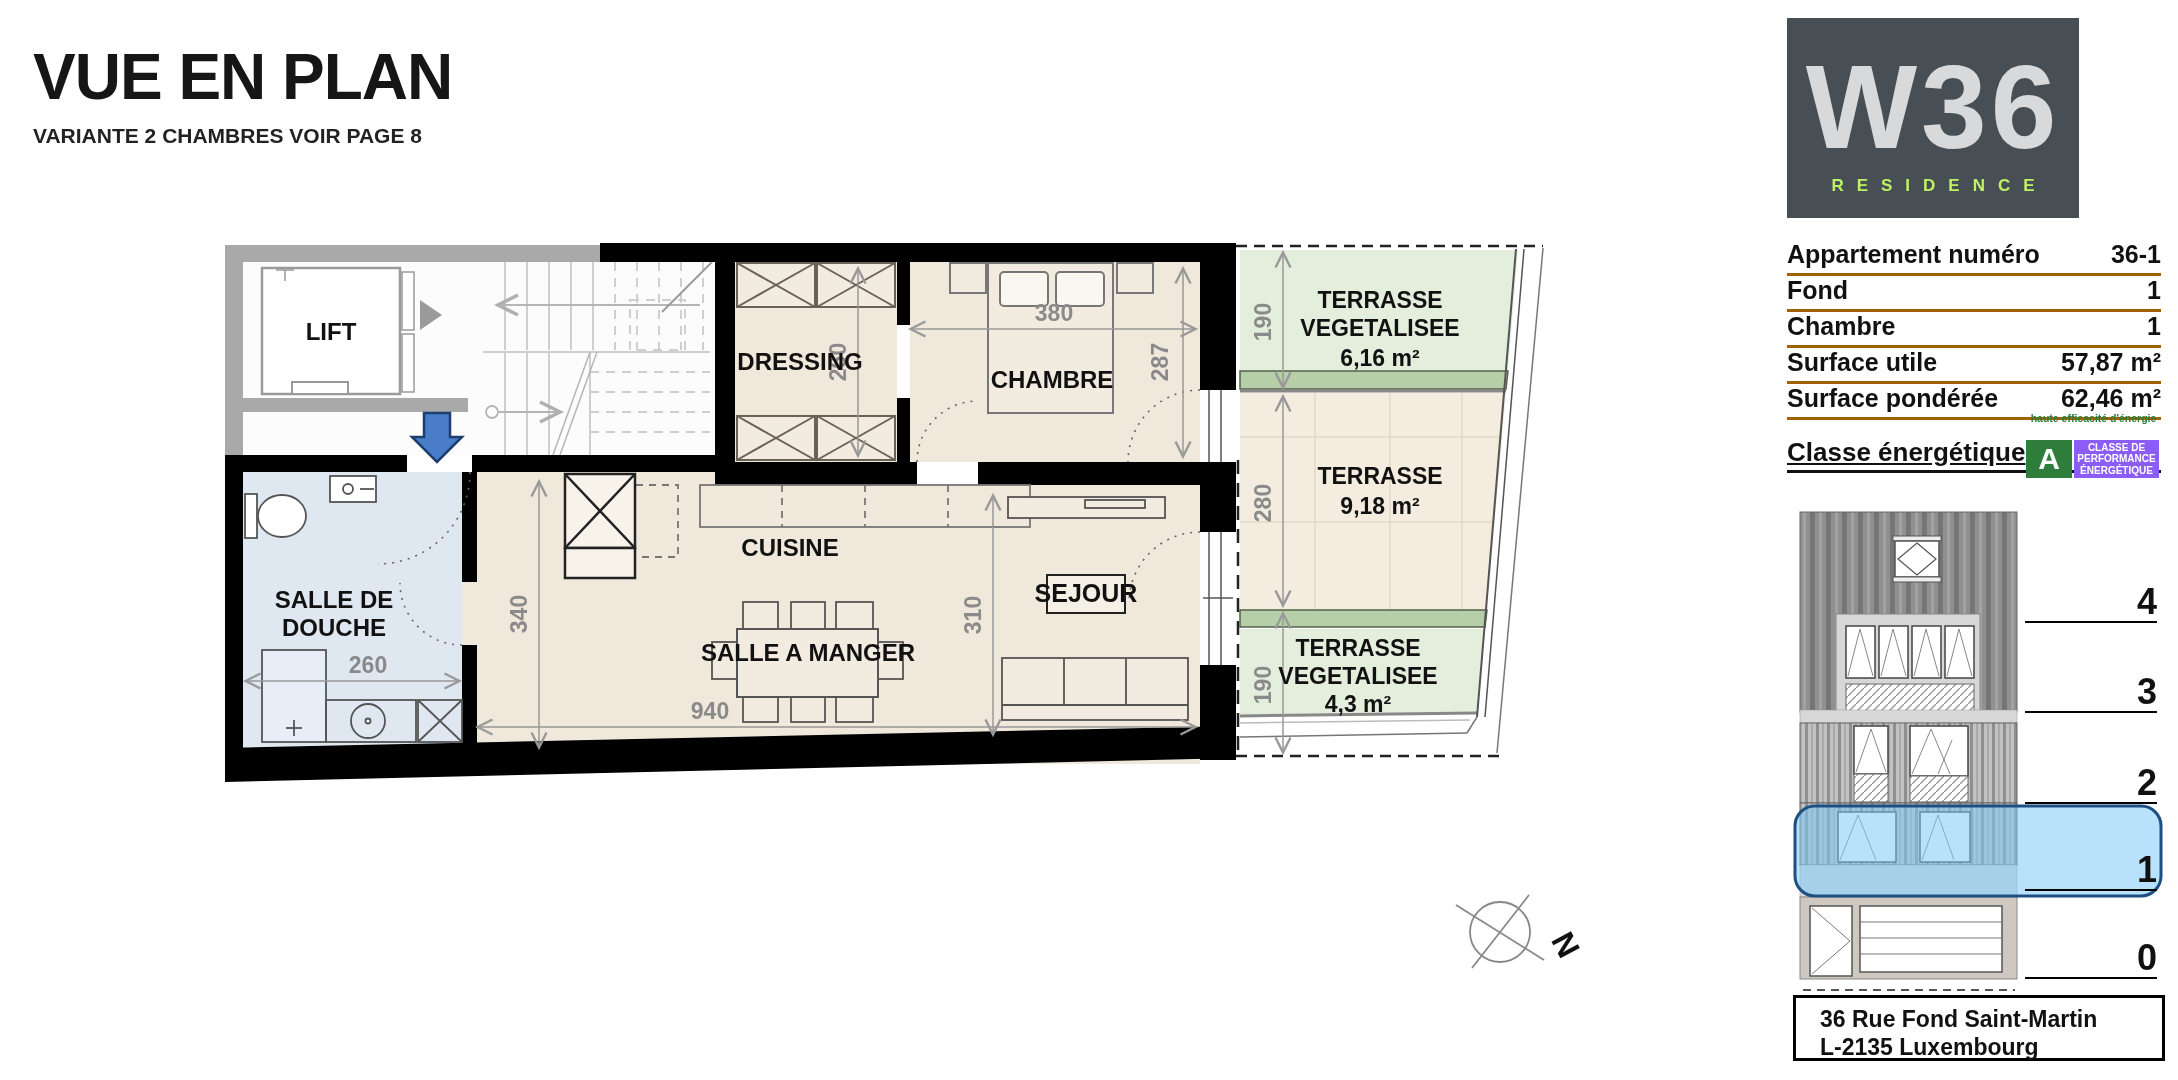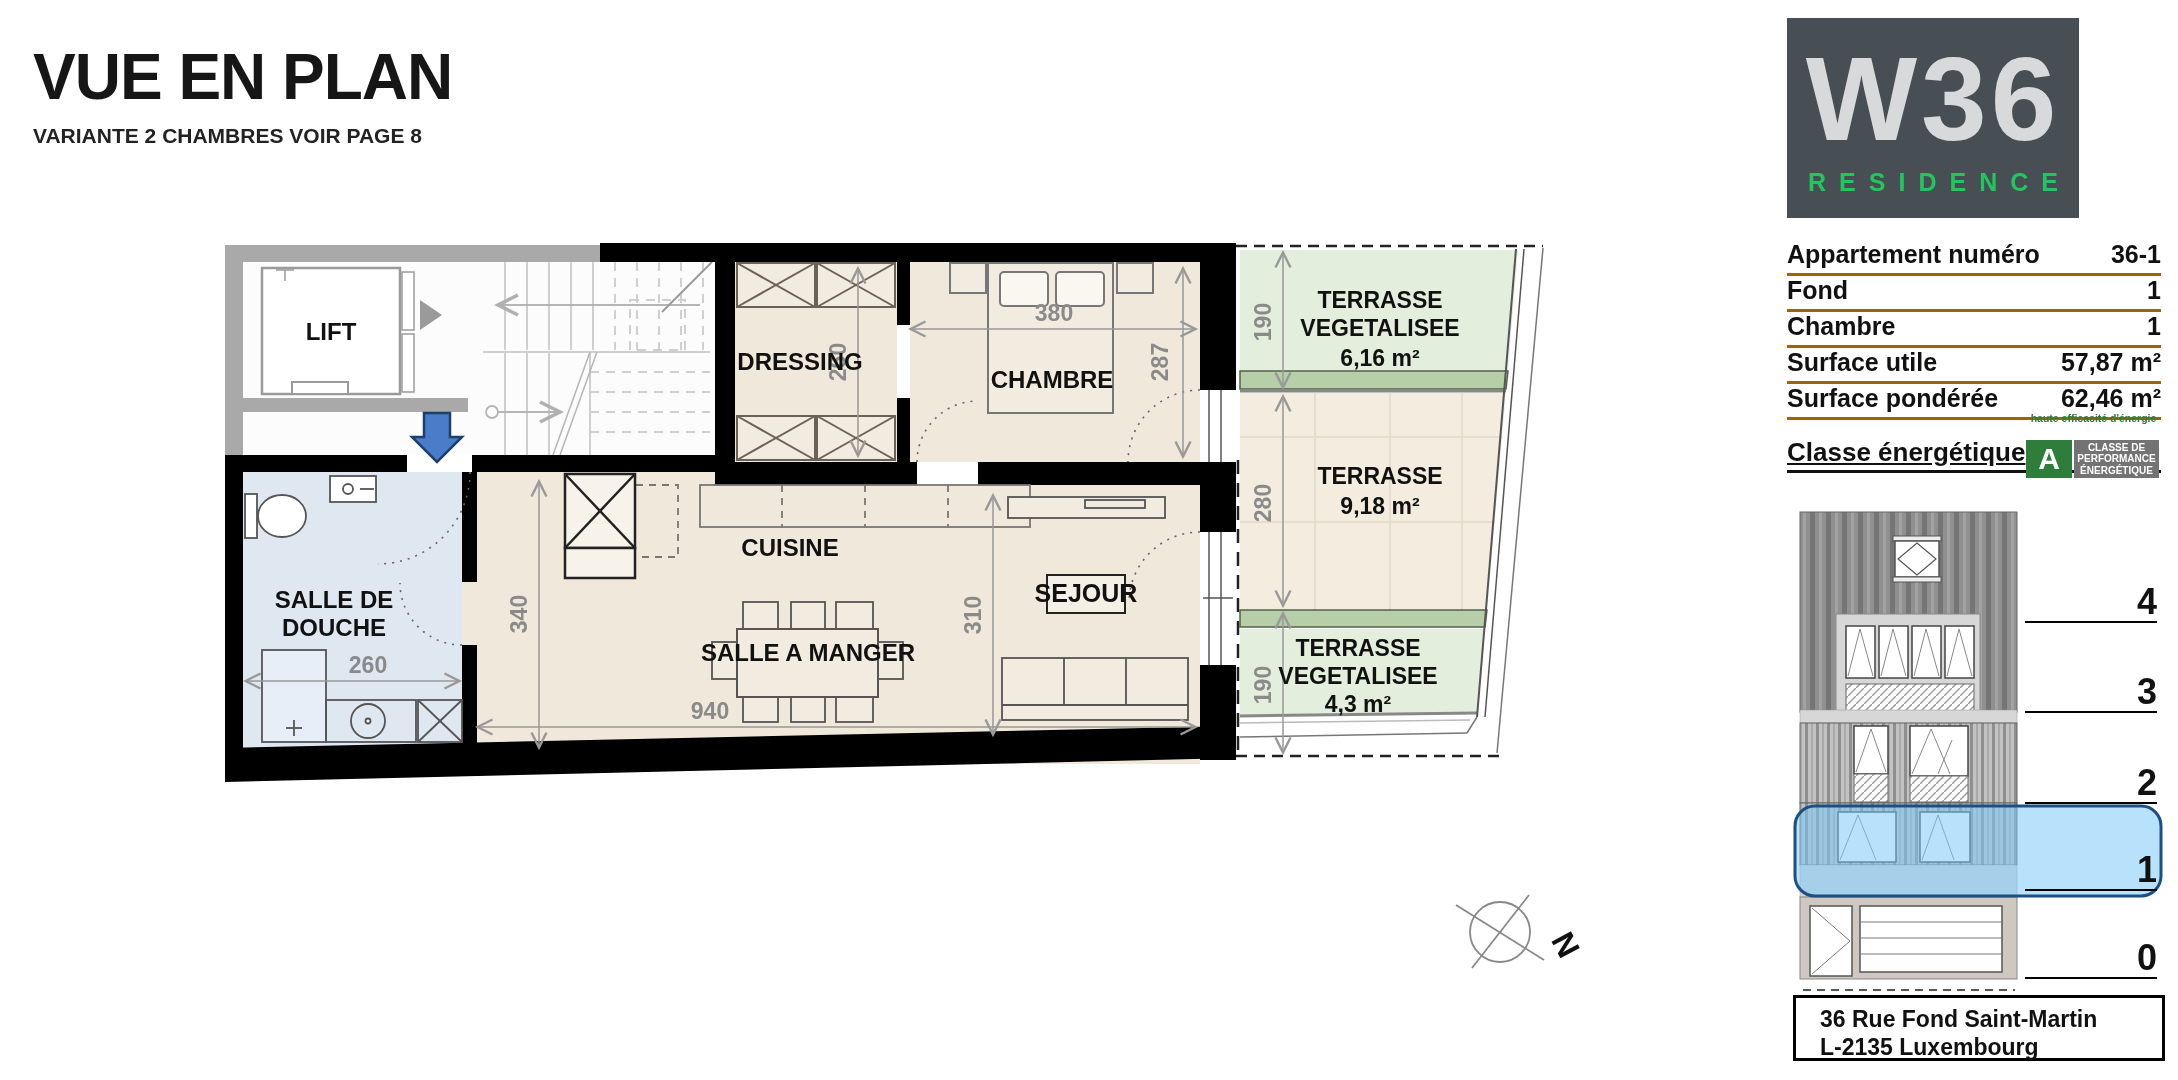--- a/index.html
+++ b/index.html
@@ -4,33 +4,33 @@
 <style>
   html,body{margin:0;padding:0;background:#fff;}
   .canvas{position:relative;width:2178px;height:1080px;background:#fff;overflow:hidden;
           font-family:"Liberation Sans",sans-serif;color:#111;}
   svg{position:absolute;left:0;top:0;}
   .title-block{position:absolute;left:33px;top:40px;}
   .title-block h1{margin:0;font-size:64px;font-weight:bold;letter-spacing:-1px;color:#161616;text-align:center;}
   .title-block .sub{margin-top:10px;font-size:21px;font-weight:bold;color:#222;}
   .logo{position:absolute;left:1787px;top:18px;width:292px;height:200px;background:#474f54;
         text-align:center;color:#d7d9da;}
-  .logo .main{font-size:118px;font-weight:800;letter-spacing:4px;line-height:138px;margin-top:12px;}
-  .logo .sub{font-size:25px;font-weight:bold;letter-spacing:13px;margin-left:13px;color:#22c55e;}
+  .logo .main{font-size:118px;font-weight:800;letter-spacing:4px;line-height:138px;margin-top:20px;}
+  .logo .sub{font-size:17px;font-weight:bold;letter-spacing:13px;margin-left:13px;color:#bef264;}
   .info{position:absolute;left:1787px;top:240px;width:374px;}
   .info .row{display:flex;justify-content:space-between;align-items:flex-start;
              border-bottom:3px solid #a16207;height:31px;font-size:25px;font-weight:bold;padding-bottom:2px;}
   .energy{position:absolute;left:1787px;top:412px;width:374px;height:58px;border-bottom:3px solid #111;}
   .energy .lab{position:absolute;left:0;bottom:2px;font-size:26px;font-weight:bold;text-decoration:underline;}
   .energy .badge{position:absolute;right:0;top:0;width:135px;}
   .energy .tagline{font-size:10.5px;font-weight:bold;color:#2e7d3b;text-align:center;margin-bottom:16px;white-space:nowrap;}
   .energy .boxes{display:flex;}
   .energy .gradebox{width:46px;height:38px;background:#2e7d3b;color:#fff;font-size:30px;font-weight:bold;
                     display:flex;align-items:center;justify-content:center;}
-  .energy .badgebox{width:85px;height:38px;background:#737373;color:#fff;font-size:10px;font-weight:bold;
+  .energy .badgebox{width:85px;height:38px;background:#8b5cf6;color:#fff;font-size:10px;font-weight:bold;
                     margin-left:2px;display:flex;align-items:center;justify-content:center;text-align:center;
                     line-height:1.15;padding:1px;box-sizing:border-box;}
   .address{position:absolute;left:1793px;top:995px;width:372px;height:66px;border:3px solid #000;
            box-sizing:border-box;padding:7px 12px 0 24px;font-size:23px;font-weight:bold;line-height:28px;}
 </style>
 </head>
 <body>
 
 <div class="canvas">
 

